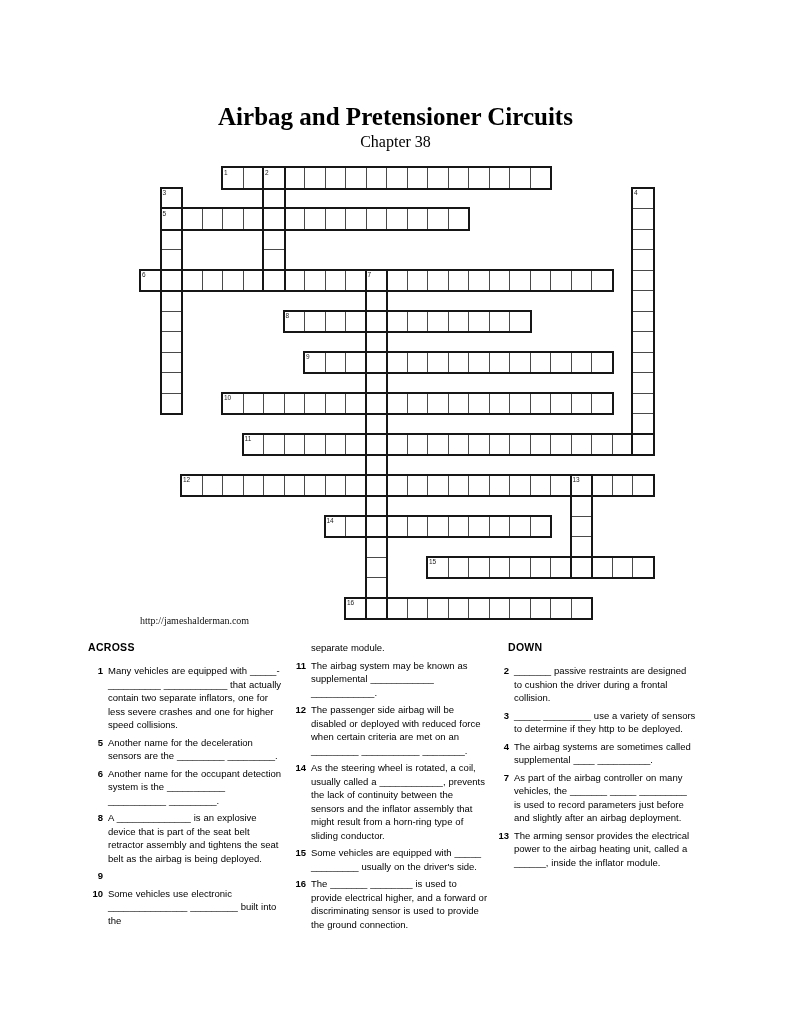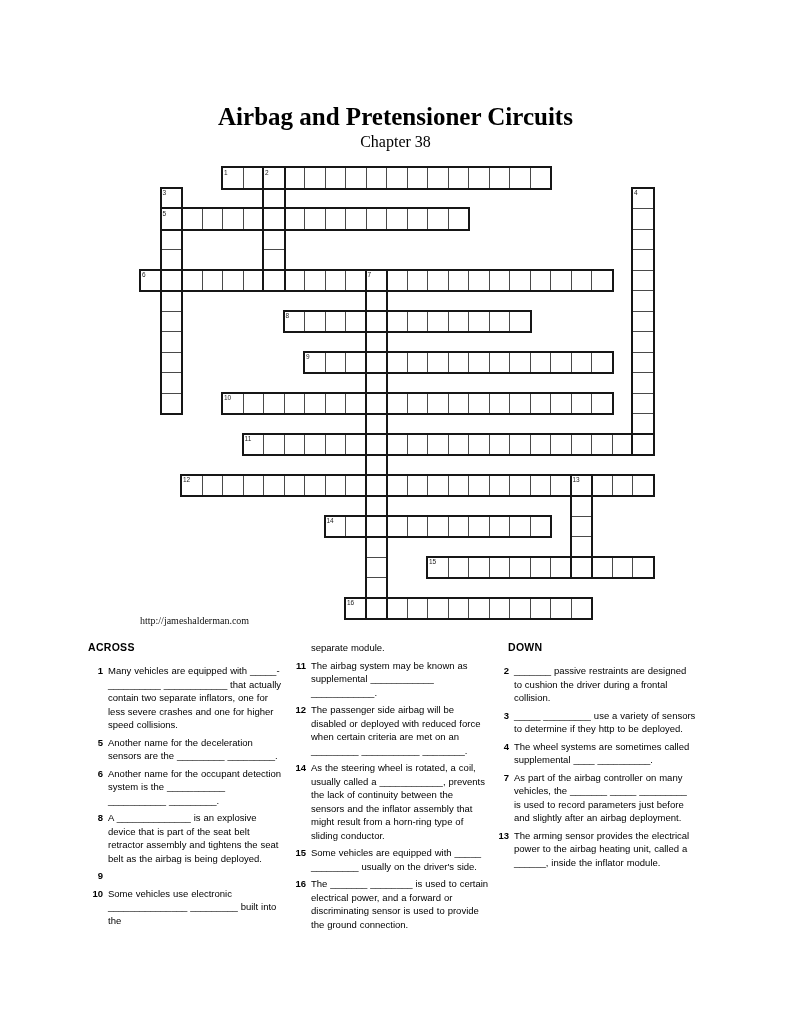--- a/index.html
+++ b/index.html
@@ -367,39 +367,39 @@
       <div class="clue">
         <div class="clue-num">14</div>
         <div class="clue-text">As the steering wheel is rotated, a coil, usually called a ____________, prevents the lack of continuity between the sensors and the inflator assembly that might result from a horn-ring type of sliding conductor.</div>
       </div>
       <div class="clue">
         <div class="clue-num">15</div>
         <div class="clue-text">Some vehicles are equipped with _____ _________ usually on the driver's side.</div>
       </div>
       <div class="clue">
         <div class="clue-num">16</div>
-        <div class="clue-text">The _______ ________ is used to certain electrical power, and a forward or discriminating sensor is used to provide the ground connection.</div>
+        <div class="clue-text">The _______ ________ is used to provide electrical higher, and a forward or discriminating sensor is used to provide the ground connection.</div>
       </div>
     </div>
 </div>
 
 <div class="clue-col" id="clue-col-3">
   <div class="clue-header">DOWN</div>
   <div class="clue-list">
       <div class="clue">
         <div class="clue-num">2</div>
         <div class="clue-text">_______ passive restraints are designed to cushion the driver during a frontal collision.</div>
       </div>
       <div class="clue">
         <div class="clue-num">3</div>
         <div class="clue-text">_____ _________ use a variety of sensors to determine if they http to be deployed.</div>
       </div>
       <div class="clue">
         <div class="clue-num">4</div>
-        <div class="clue-text">The wheel systems are sometimes called supplemental ____ __________.</div>
+        <div class="clue-text">The airbag systems are sometimes called supplemental ____ __________.</div>
       </div>
       <div class="clue">
         <div class="clue-num">7</div>
         <div class="clue-text">As part of the airbag controller on many vehicles, the _______ _____ _________ is used to record parameters just before and slightly after an airbag deployment.</div>
       </div>
       <div class="clue">
         <div class="clue-num">13</div>
         <div class="clue-text">The arming sensor provides the electrical power to the airbag heating unit, called a ______, inside the inflator module.</div>
       </div>
     </div>

